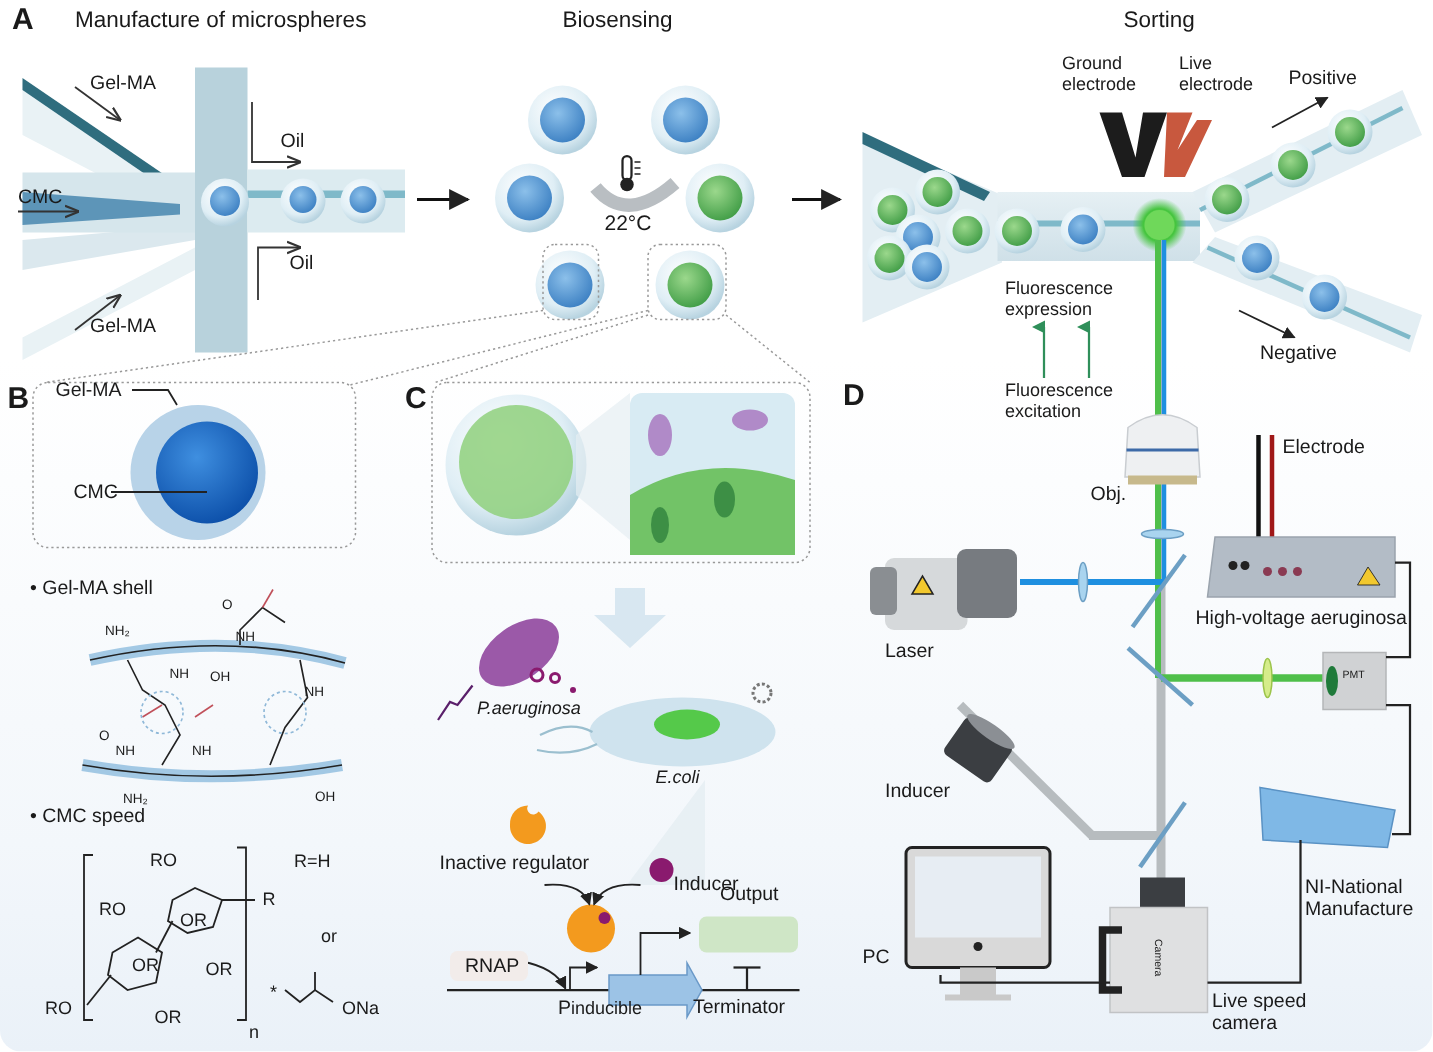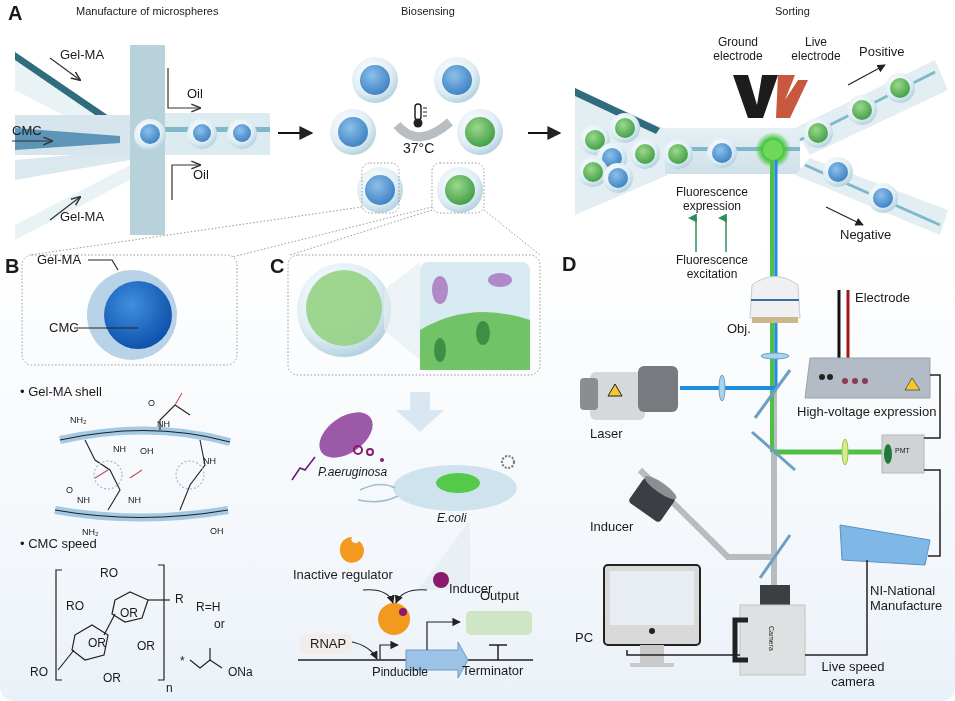--- a/index.html
+++ b/index.html
@@ -3,22 +3,22 @@
 <meta charset="utf-8">
 <style>
   html, body { margin: 0; padding: 0; background: #ffffff; }
   body { width: 955px; height: 701px; position: relative; overflow: hidden;
          font-family: "Liberation Sans", sans-serif; color: #1a1a1a; }
   .bg-lower { position: absolute; left: 0; top: 240px; width: 955px; height: 461px;
               background: linear-gradient(180deg, #ffffff 0%, #f3f7fb 70%, #eaf1f8 100%);
               border-radius: 0 0 14px 14px; }
   .lbl { position: absolute; white-space: nowrap; font-size: 13px; line-height: 1.15; }
   .panel-letter { position: absolute; font-size: 20px; font-weight: bold; }
-  .section-title { position: absolute; font-size: 11px; margin-left: 26px; }
-  .center { text-align: center; }
+  .section-title { position: absolute; font-size: 15px; }
+  .center { text-align: left; }
   svg.layer { position: absolute; left: 0; top: 0; }
   .small { font-size: 12px; }
   .tiny { font-size: 9px; }
   .italic { font-style: italic; }
 </style>
 </head>
 <body>
 
 <div class="bg-lower"></div>
 
@@ -341,21 +341,21 @@
 <div class="panel-letter" style="left:8px;top:2px">A</div>
 <div class="section-title" style="left:50px;top:5px">Manufacture of microspheres</div>
 <div class="section-title" style="left:375px;top:5px">Biosensing</div>
 <div class="section-title" style="left:749px;top:5px">Sorting</div>
 
 <div class="lbl" style="left:60px;top:48px">Gel-MA</div>
 <div class="lbl" style="left:60px;top:210px">Gel-MA</div>
 <div class="lbl" style="left:12px;top:124px">CMC</div>
 <div class="lbl" style="left:187px;top:87px">Oil</div>
 <div class="lbl" style="left:193px;top:168px">Oil</div>
-<div class="lbl" style="left:403px;top:140px;font-size:14px">37°C</div>
+<div class="lbl" style="left:403px;top:140px;font-size:14px">22°C</div>
 
 <div class="lbl center small" style="left:708px;top:36px;width:60px;white-space:normal">Ground electrode</div>
 <div class="lbl center small" style="left:786px;top:36px;width:60px;white-space:normal">Live electrode</div>
 <div class="lbl" style="left:859px;top:45px">Positive</div>
 <div class="lbl" style="left:840px;top:228px">Negative</div>
 <div class="lbl center small" style="left:670px;top:186px;width:84px;white-space:normal">Fluorescence expression</div>
 
 <div class="panel-letter" style="left:5px;top:255px">B</div>
 <div class="lbl" style="left:37px;top:253px">Gel-MA</div>
 <div class="lbl" style="left:49px;top:321px">CMC</div>
@@ -374,40 +374,40 @@
 
 <div class="lbl" style="left:20px;top:537px">• CMC speed</div>
 <div class="lbl small" style="left:100px;top:567px">RO</div>
 <div class="lbl small" style="left:66px;top:600px">RO</div>
 <div class="lbl small" style="left:30px;top:666px">RO</div>
 <div class="lbl small" style="left:120px;top:607px">OR</div>
 <div class="lbl small" style="left:137px;top:640px">OR</div>
 <div class="lbl small" style="left:88px;top:637px">OR</div>
 <div class="lbl small" style="left:103px;top:672px">OR</div>
 <div class="lbl small" style="left:175px;top:593px">R</div>
-<div class="lbl small" style="left:196px;top:601px">R=H</div>
+<div class="lbl small" style="left:196px;top:568px">R=H</div>
 <div class="lbl small" style="left:214px;top:618px">or</div>
 <div class="lbl small" style="left:180px;top:655px">*</div>
 <div class="lbl small" style="left:228px;top:666px">ONa</div>
 <div class="lbl small" style="left:166px;top:682px">n</div>
 
 <div class="panel-letter" style="left:270px;top:255px">C</div>
 <div class="lbl small italic" style="left:318px;top:466px">P.aeruginosa</div>
 <div class="lbl small italic" style="left:437px;top:512px">E.coli</div>
 <div class="lbl" style="left:293px;top:568px">Inactive regulator</div>
 <div class="lbl" style="left:449px;top:582px">Inducer</div>
 <div class="lbl" style="left:310px;top:637px">RNAP</div>
 <div class="lbl" style="left:372px;top:665px"><span>P</span><span class="small">inducible</span></div>
 <div class="lbl" style="left:480px;top:589px">Output</div>
 <div class="lbl" style="left:462px;top:664px">Terminator</div>
 
 <div class="panel-letter" style="left:562px;top:253px">D</div>
 <div class="lbl center small" style="left:670px;top:254px;width:84px;white-space:normal">Fluorescence excitation</div>
 <div class="lbl" style="left:727px;top:322px">Obj.</div>
 <div class="lbl" style="left:855px;top:291px">Electrode</div>
 <div class="lbl" style="left:590px;top:427px">Laser</div>
-<div class="lbl" style="left:797px;top:405px">High-voltage expression</div>
+<div class="lbl" style="left:797px;top:405px">High-voltage aeruginosa</div>
 <div class="lbl" style="left:895px;top:447px;font-size:7px">PMT</div>
 <div class="lbl" style="left:590px;top:520px">Inducer</div>
 <div class="lbl" style="left:870px;top:584px;width:85px;white-space:normal">NI-National Manufacture</div>
 <div class="lbl" style="left:575px;top:631px">PC</div>
 <div class="lbl" style="left:775px;top:626px;font-size:7px;transform:rotate(90deg);transform-origin:left top">Camera</div>
 <div class="lbl center" style="left:808px;top:660px;width:90px;white-space:normal">Live speed camera</div>
 
 </body></html>

